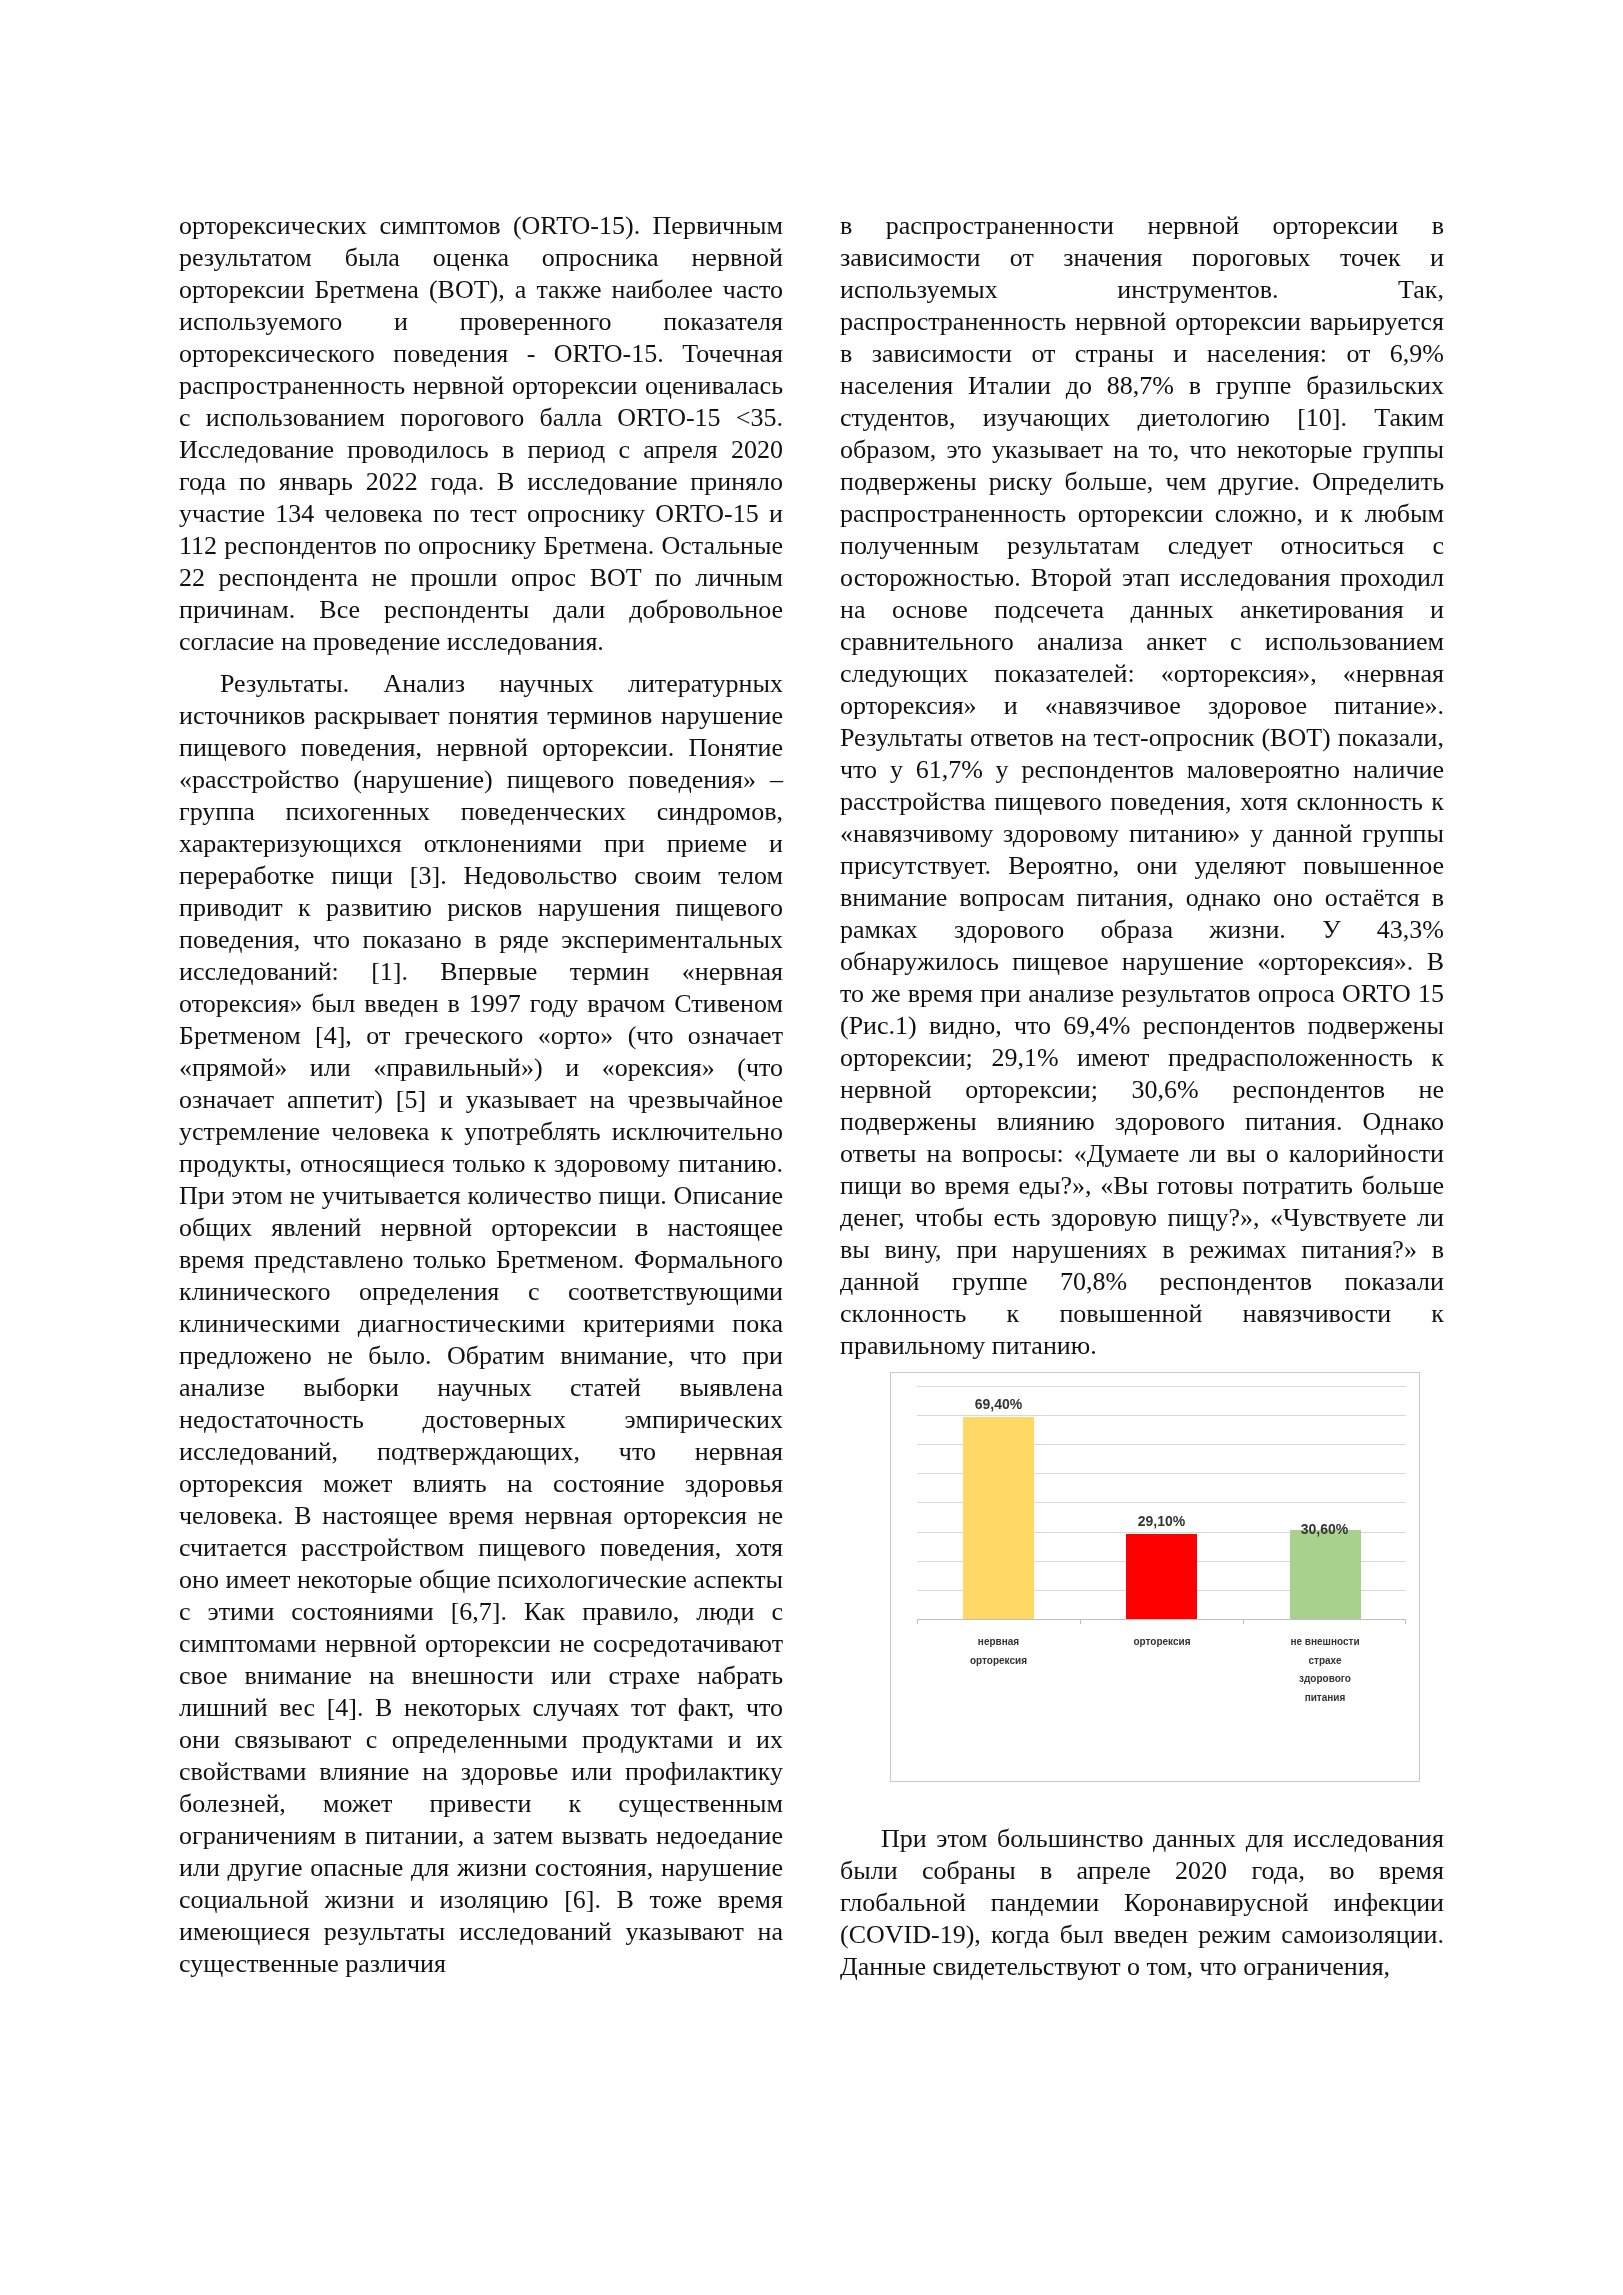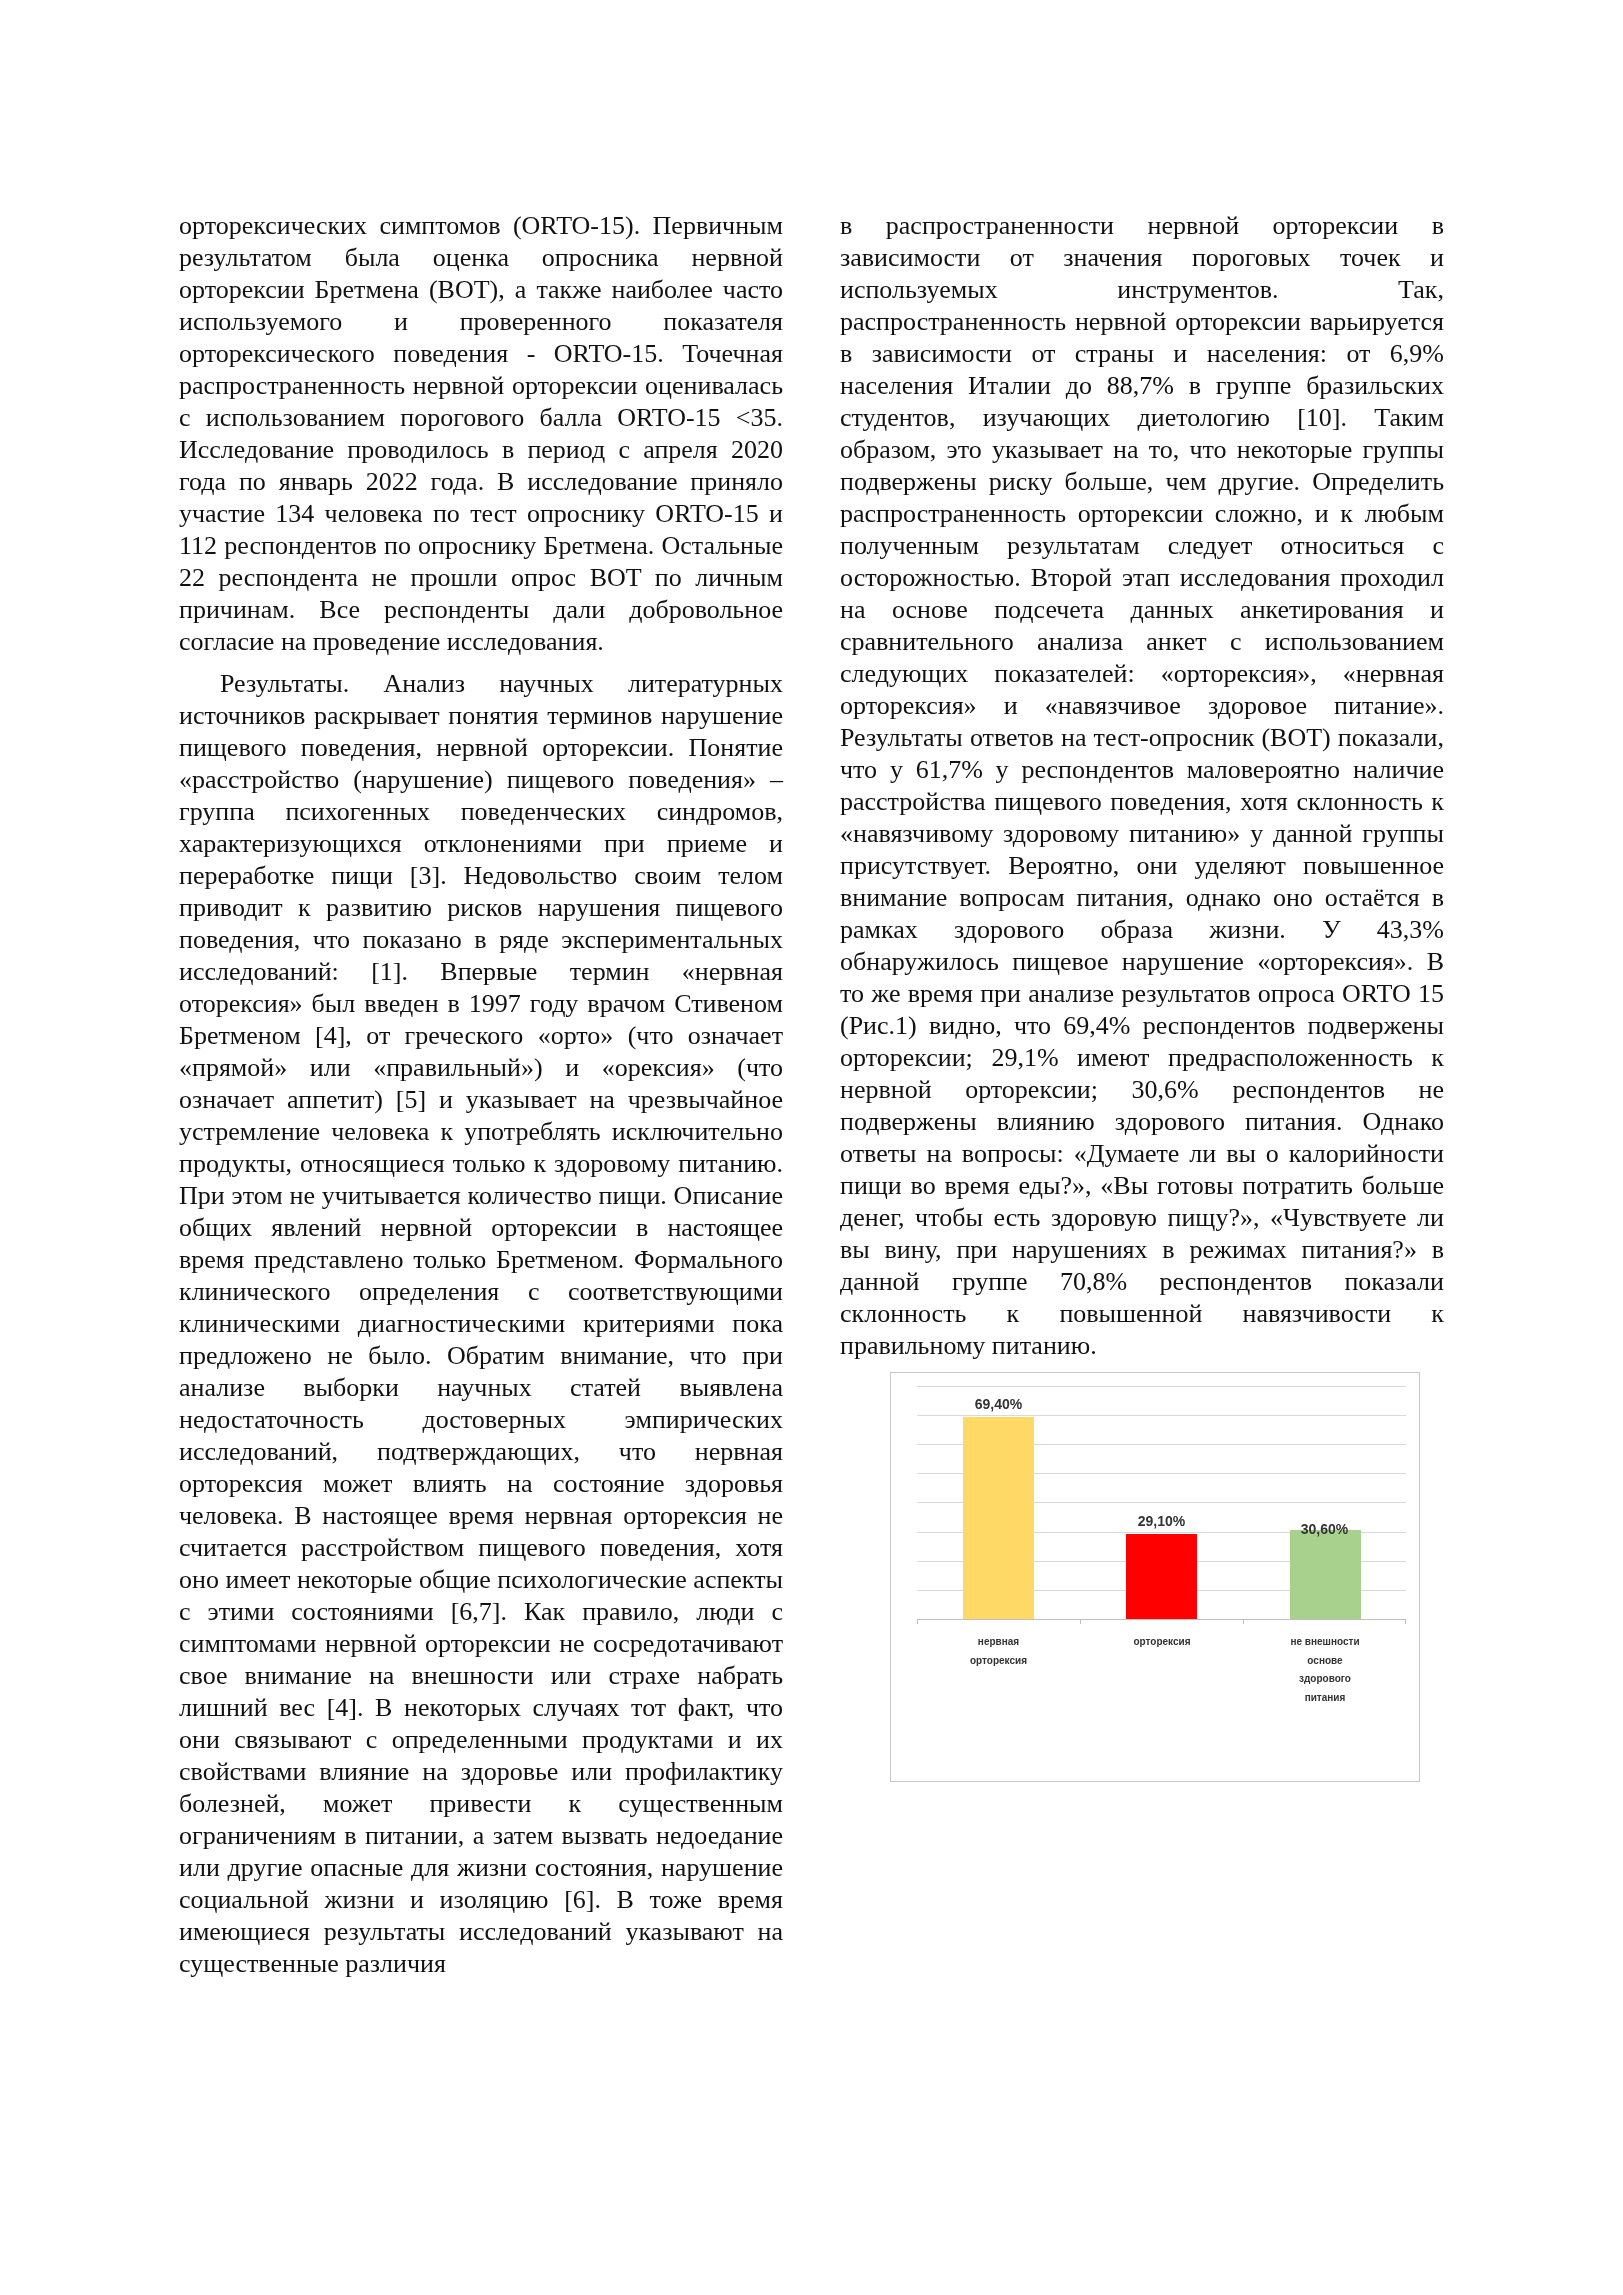--- a/index.html
+++ b/index.html
@@ -79,24 +79,25 @@
           </div>
           <div class="bar" style="left: 209px; height: 85px; top: 148px; background: rgb(255, 0, 0);"></div>
           <div class="bar-label" style="left: 179px; top: 119px;">29,10%</div>
           <div class="cat-label" style="left: 158px; top: 247px;">
             <div>орторексия</div>
           </div>
           <div class="bar" style="left: 373px; height: 89px; top: 144px; background: rgb(169, 209, 142);"></div>
           <div class="bar-label" style="left: 342px; top: 115px; margin-top: 12px;">30,60%</div>
           <div class="cat-label" style="left: 321px; top: 247px;">
             <div>не внешности</div>
-            <div>основе</div>
+            <div>страхе</div>
             <div>здорового</div>
             <div>питания</div>
           </div>
         </div>
     </div>
 
     <div class="spacer"></div>
+    <p class="indent">При этом большинство данных для исследования были собраны в апреле 2020 года, во время глобальной пандемии Коронавирусной инфекции (COVID-19), когда был введен режим самоизоляции. Данные свидетельствуют о том, что ограничения,</p>
   </div>
 
 </div>
 
 
 </body></html>

